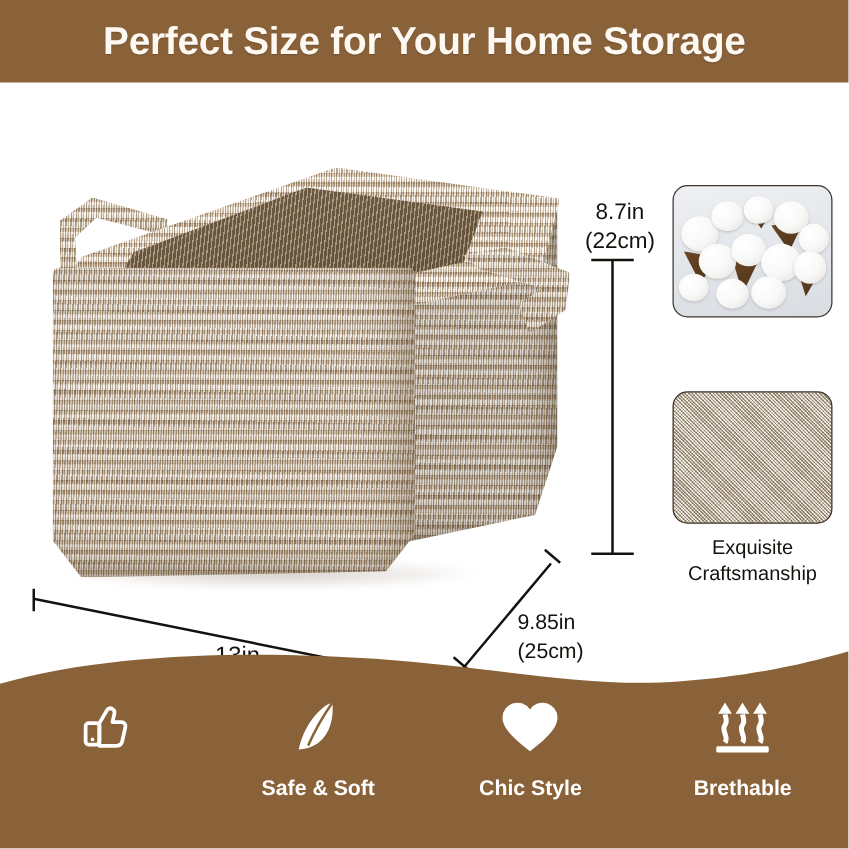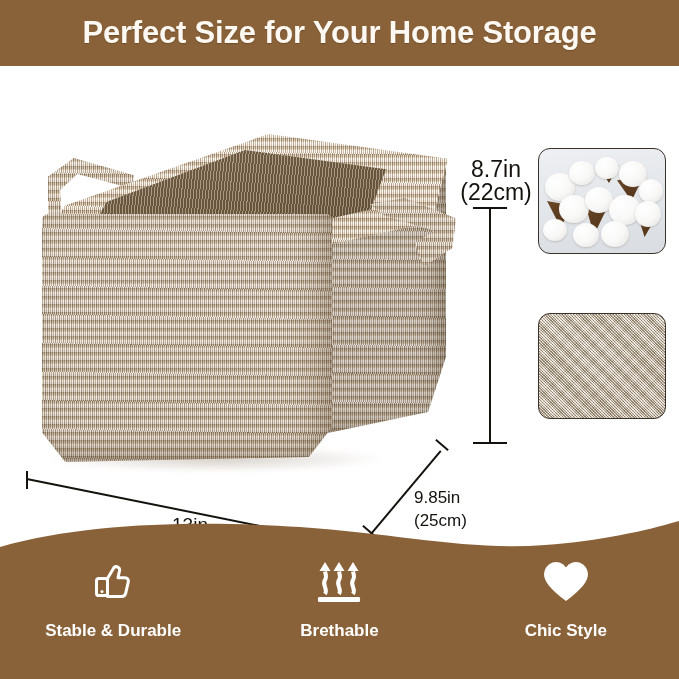--- a/index.html
+++ b/index.html
@@ -183,21 +183,21 @@
     top: 376px;
     width: 34px;
     height: 2px;
   }
   #dim-height-label {
     position: absolute;
     left: 436px;
     top: 92px;
     width: 120px;
     text-align: center;
-    font-size: 23px;
+    font-size: 18px;
     line-height: 23px;
     color: #15120e;
     font-family: "Liberation Sans", sans-serif;
     white-space: pre-line;
   }
 
   
   #dim-width-line {
     position: absolute;
     left: 27px;
@@ -434,63 +434,73 @@
       <div class="boll" style="left:70px; top:46px;  width:32px; height:30px;"></div>
       <div class="boll" style="left:96px; top:52px;  width:26px; height:26px;"></div>
       <div class="boll" style="left:4px;  top:70px;  width:24px; height:22px;"></div>
       <div class="boll" style="left:34px; top:74px;  width:26px; height:24px;"></div>
       <div class="boll" style="left:62px; top:72px;  width:28px; height:26px;"></div>
     </div>
   </div>
 
   <div class="feature-card" id="feature-card-craft">
     <div class="thumb" id="thumb-craft"></div>
+    <div class="feature-caption">Exquisite
+Craftsmanship</div>
   </div>
 
   <div id="footer">
     <svg id="footer-svg" width="679" height="164" viewBox="0 0 679 164">
       <path d="M0,32 C90,6 210,6 300,12 C400,19 470,36 545,30 C600,26 645,16 679,6 L679,164 L0,164 Z" fill="#8a6239"></path>
     </svg>
 
     <div id="footer-items">
 
       <div class="footer-item">
         <div class="footer-icon">
           <svg width="44" height="44" viewBox="0 0 44 44">
             <path d="M16.5 18.5 L23 7.5 a3.4 3.4 0 0 1 5.6 3 l-1.6 7.2 h7.1 a3.3 3.3 0 0 1 3.2 4.1 l-2.6 11.4 a4.4 4.4 0 0 1 -4.3 3.4 H16.5 Z" fill="none" stroke="#ffffff" stroke-width="3" stroke-linejoin="round"></path>
             <rect x="5.5" y="18.5" width="11" height="17.1" rx="2.4" fill="none" stroke="#ffffff" stroke-width="3"></rect>
             <circle cx="11" cy="31.5" r="1.5" fill="#ffffff"></circle>
           </svg>
         </div>
-        <div class="footer-label">Stable &amp; Durable</div>
       </div>
 
+      <div class="footer-item">
+        <div class="footer-icon">
+          <svg width="44" height="46" viewBox="0 0 44 46">
+            <path d="M33 3 C34 16 31 28 22 35 C16.5 39.3 10 40.5 6 40.5 C7.5 33 11 24 17 16 C22.5 8.7 28 4.6 33 3 Z" fill="#ffffff"></path>
+            <path d="M33 3 C26 13 19 25 13.5 37.5" fill="none" stroke="#8a6239" stroke-width="2"></path>
+          </svg>
+        </div>
+        <div class="footer-label">Safe &amp; Soft</div>
+      </div>
+
+      <div class="footer-item">
+        <div class="footer-icon">
+          <svg width="48" height="44" viewBox="0 0 48 44">
+            <path d="M24 41 C8 29 2 21 2 14 A12 12 0 0 1 24 7.5 A12 12 0 0 1 46 14 C46 21 40 29 24 41 Z" fill="#ffffff"></path>
+          </svg>
+        </div>
+        <div class="footer-label">Chic Style</div>
+      </div>
 
       <div class="footer-item">
         <div class="footer-icon">
           <svg width="48" height="48" viewBox="0 0 48 48">
             <g fill="none" stroke="#ffffff" stroke-width="4" stroke-linecap="butt">
               <path d="M10 36 C13.5 31 6.5 27 10 22 C12.2 19 10.5 16 10 13.5"></path>
               <path d="M24 36 C27.5 31 20.5 27 24 22 C26.2 19 24.5 16 24 13.5"></path>
               <path d="M38 36 C41.5 31 34.5 27 38 22 C40.2 19 38.5 16 38 13.5"></path>
             </g>
             <path d="M10 4 L15.5 13 L4.5 13 Z" fill="#ffffff"></path>
             <path d="M24 4 L29.5 13 L18.5 13 Z" fill="#ffffff"></path>
             <path d="M38 4 L43.5 13 L32.5 13 Z" fill="#ffffff"></path>
             <rect x="3" y="39" width="42" height="5" rx="1.2" fill="#ffffff"></rect>
           </svg>
         </div>
         <div class="footer-label">Brethable</div>
       </div>
 
-      <div class="footer-item">
-        <div class="footer-icon">
-          <svg width="48" height="44" viewBox="0 0 48 44">
-            <path d="M24 41 C8 29 2 21 2 14 A12 12 0 0 1 24 7.5 A12 12 0 0 1 46 14 C46 21 40 29 24 41 Z" fill="#ffffff"></path>
-          </svg>
-        </div>
-        <div class="footer-label">Chic Style</div>
-      </div>
-
     </div>
   </div>
 
 </div>
 
 </body></html>

